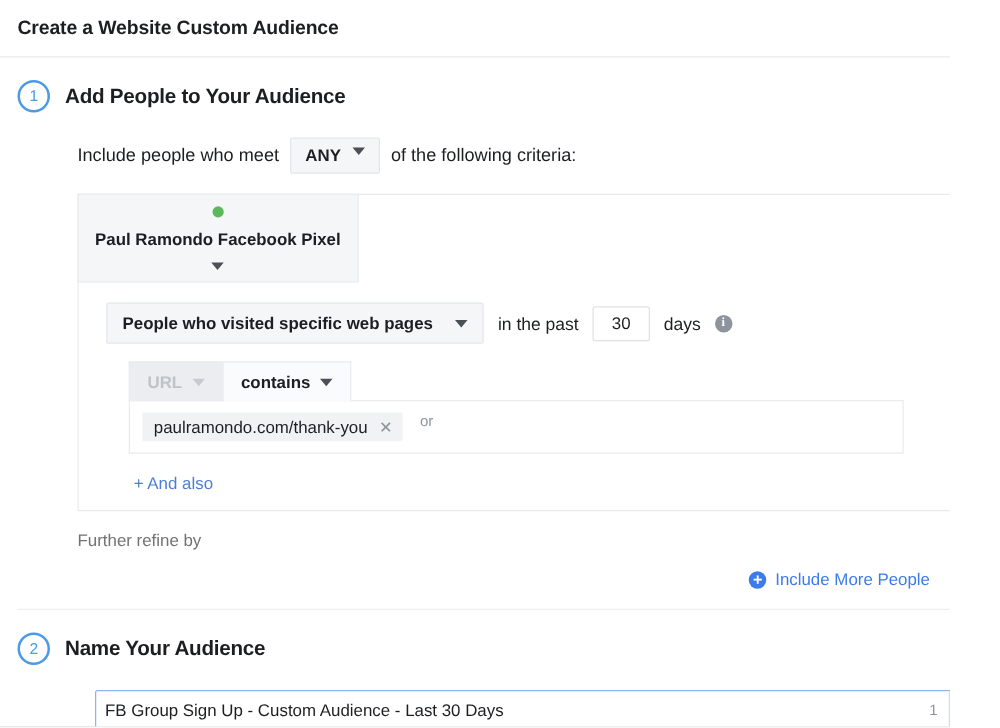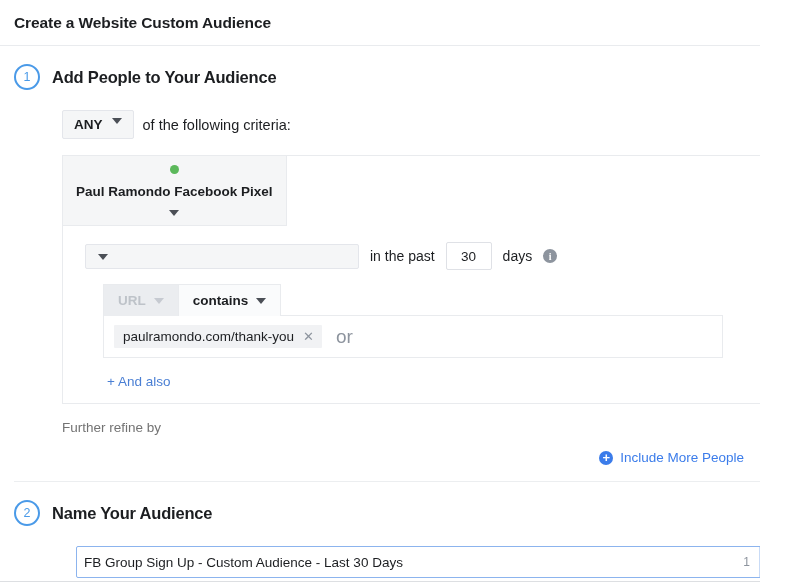--- a/index.html
+++ b/index.html
@@ -207,21 +207,21 @@
     color: #bec3c9;
     background: #ebedf0;
     cursor: default;
   }
   .matcher-tab + .matcher-tab { border-left: none; background: #fafbfc; }
   .matcher-field {
     border: 1px solid #e9ebee;
     background: #fff;
     padding: 9px 10px;
     display: flex;
-    align-items: flex-end;
+    align-items: flex-start;
     gap: 14px;
     margin-top: -1px;
     position: relative;
     z-index: 1;
     min-height: 40px;
   }
   .token {
     display: inline-flex;
     align-items: center;
     gap: 9px;
@@ -231,21 +231,21 @@
     color: #1c1e21;
     border-radius: 1px;
   }
   .token-x {
     color: #8d949e;
     font-size: 13px;
     cursor: pointer;
     line-height: 1;
   }
   .or-text {
-    font-size: 19px;
+    font-size: 12px;
     color: #8d949e;
   }
 
   .and-also {
     margin: 16px 0 14px 22px;
     font-size: 13.5px;
     color: #4a7fd4;
     cursor: pointer;
     display: inline-block;
   }
@@ -342,40 +342,42 @@
   </div>
 
   <div class="section">
 
     <div class="section-head">
       <div class="step-circle">1</div>
       <div class="section-title">Add People to Your Audience</div>
     </div>
 
     <div class="criteria-row">
+      <span>Include people who meet</span>
       <span class="pill">
         <span>ANY</span>
         <span class="caret"></span>
       </span>
       <span>of the following criteria:</span>
     </div>
 
     
     <div class="rule-card">
 
       <div class="pixel-tab">
         <span class="status-dot"></span>
         <span>Paul Ramondo Facebook Pixel</span>
         <span class="caret"></span>
       </div>
 
       <div class="rule-body">
 
         <div class="rule-line1">
           <span class="select-wide">
+            <span>People who visited specific web pages</span>
             <span class="caret"></span>
           </span>
           <span>in the past</span>
           <input class="days-input" type="text" value="30" style="">
           <span>days</span>
           <span class="info-icon">i</span>
         </div>
 
         <div class="matcher">
           <div class="matcher-tabs">

